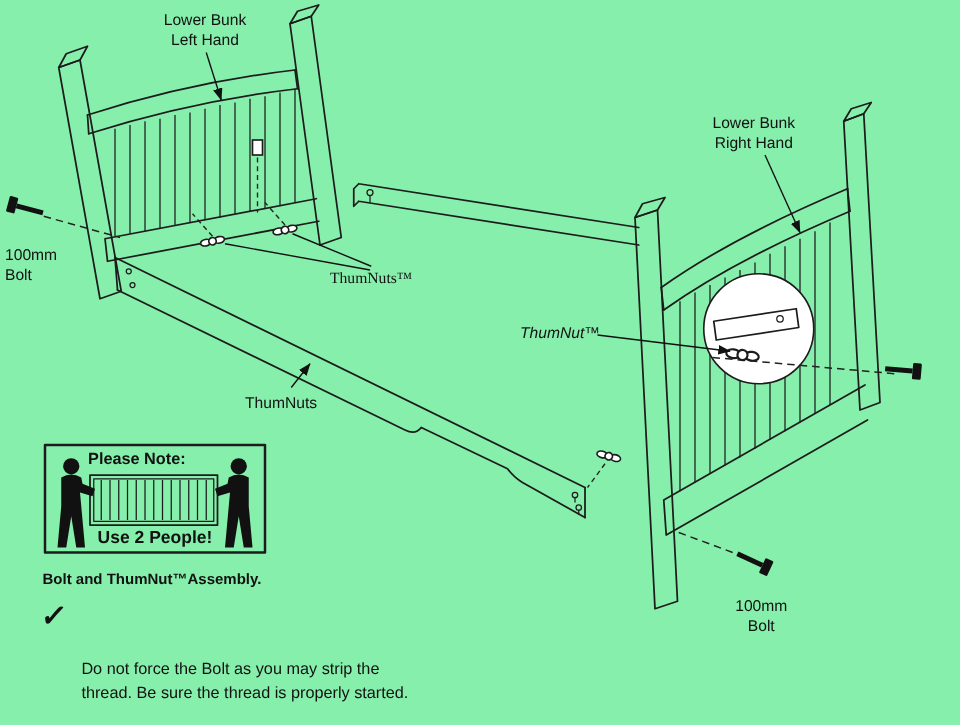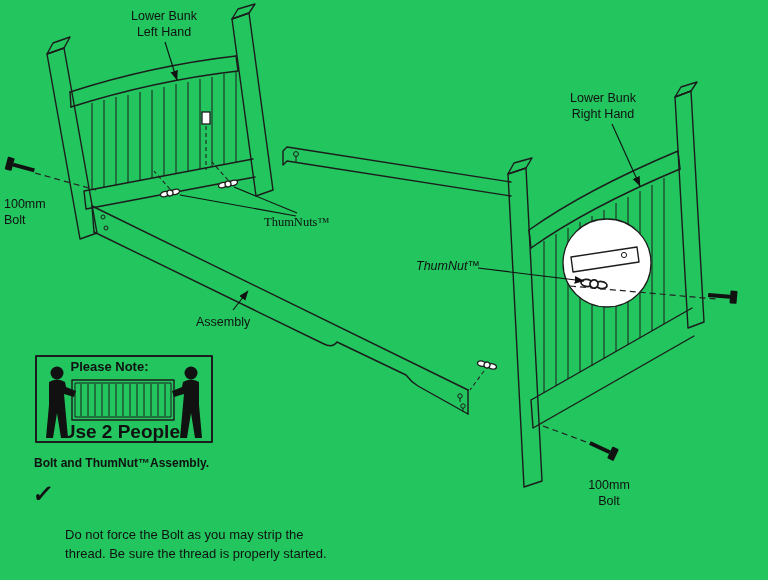--- a/index.html
+++ b/index.html
@@ -1,24 +1,24 @@
 <!DOCTYPE html>
 <html><head>
 <meta charset="utf-8">
 <style>
   html,body{margin:0;padding:0;background:#fff;}
-  .stage{position:relative;width:768px;height:580px;background:#22c55e;overflow:hidden;
+  .stage{position:relative;width:768px;height:580px;background:#86efac;overflow:hidden;
          font-family:"Liberation Sans",sans-serif;color:#111;}
   .stage svg{position:absolute;left:0;top:0;}
   .callout{position:absolute;font-size:12.5px;line-height:1.3;white-space:pre-line;color:#111;}
   .center{text-align:center;}
   .note-title{position:absolute;left:36px;top:359px;width:147px;text-align:center;
               font-weight:bold;font-size:13px;}
   .note-caption{position:absolute;left:36px;top:421px;width:176px;text-align:center;
-                font-weight:bold;font-size:19px;}
+                font-weight:bold;font-size:14px;}
   .heading{position:absolute;left:34px;top:456px;font-size:12px;font-weight:bold;}
   .checks{position:absolute;left:33px;top:484px;width:330px;}
   .check-row{display:flex;align-items:flex-start;gap:12px;margin-bottom:15px;}
   .check-glyph{font-size:24px;font-weight:bold;line-height:1;margin-top:-2px;
                transform:skewX(-8deg);}
   .check-text{font-size:13px;line-height:1.45;width:280px;margin-top:42px;}
   
   .ln{fill:none;stroke:#1c1c1c;stroke-width:1.4;stroke-linejoin:round;stroke-linecap:round;}
   .thin{fill:none;stroke:#1c1c1c;stroke-width:1;stroke-linejoin:round;}
   .bold2{stroke-width:2;}
@@ -164,21 +164,21 @@
   <div class="callout center" style="left:544px;top:90px;width:118px;">Lower Bunk
 Right Hand</div>
 
   <div class="callout" style="left:4px;top:196px;width:62px;">100mm
 Bolt</div>
 
   <div class="callout" style="left:264px;top:214px;font-family:Liberation Serif, serif;">ThumNuts™</div>
 
   <div class="callout" style="left:416px;top:258px;font-style:italic;">ThumNut™</div>
 
-  <div class="callout" style="left:196px;top:314px;">Assembly</div>
+  <div class="callout" style="left:196px;top:314px;">ThumNuts</div>
 
   <div class="callout center" style="left:574px;top:477px;width:70px;">100mm
 Bolt</div>
 
   <div class="note-title">Please Note:</div>
   <div class="note-caption">Use 2 People!</div>
 
   <div class="heading">Bolt and ThumNut™Assembly.</div>
 
   <div class="checks">

